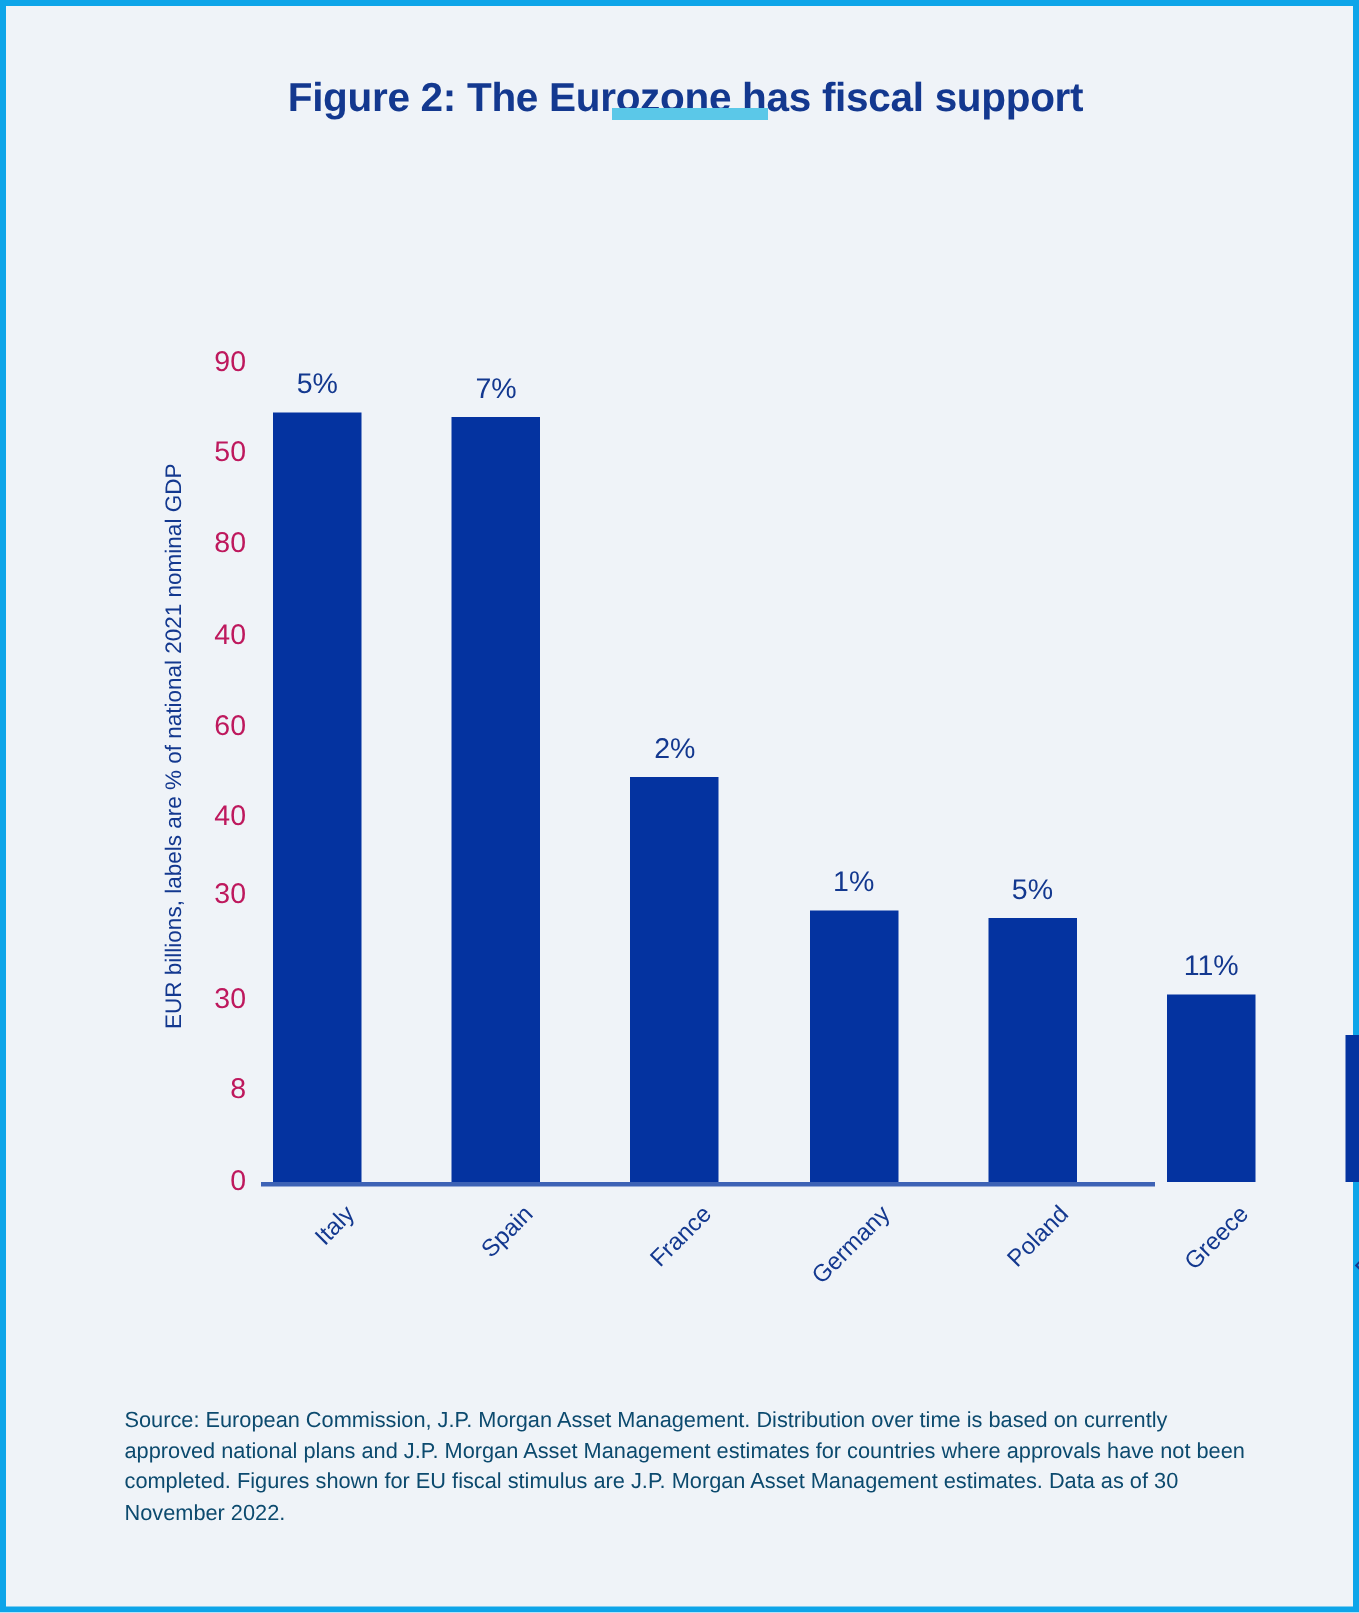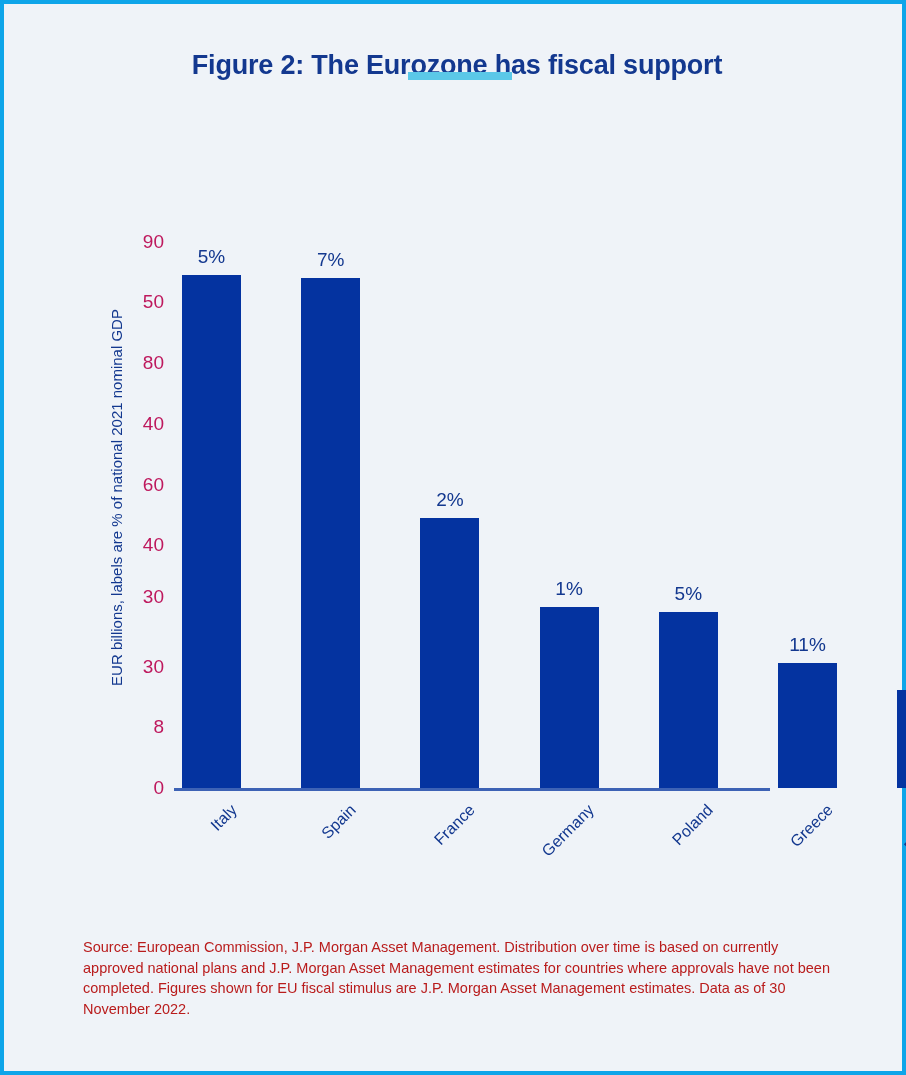--- a/index.html
+++ b/index.html
@@ -106,21 +106,21 @@
   }
 
   
   #source-note {
     position: absolute;
     left: 79px;
     top: 933px;
     width: 752px;
     font-size: 14.5px;
     line-height: 20.5px;
-    color: #b91c1c;
+    color: #0c4a6e;
   }
 </style>
 </head>
 <body>
 
 <div id="page">
 
   <div id="title-block">
     <div id="chart-title">Figure 2: The Eurozone has fiscal support</div>
   </div>

